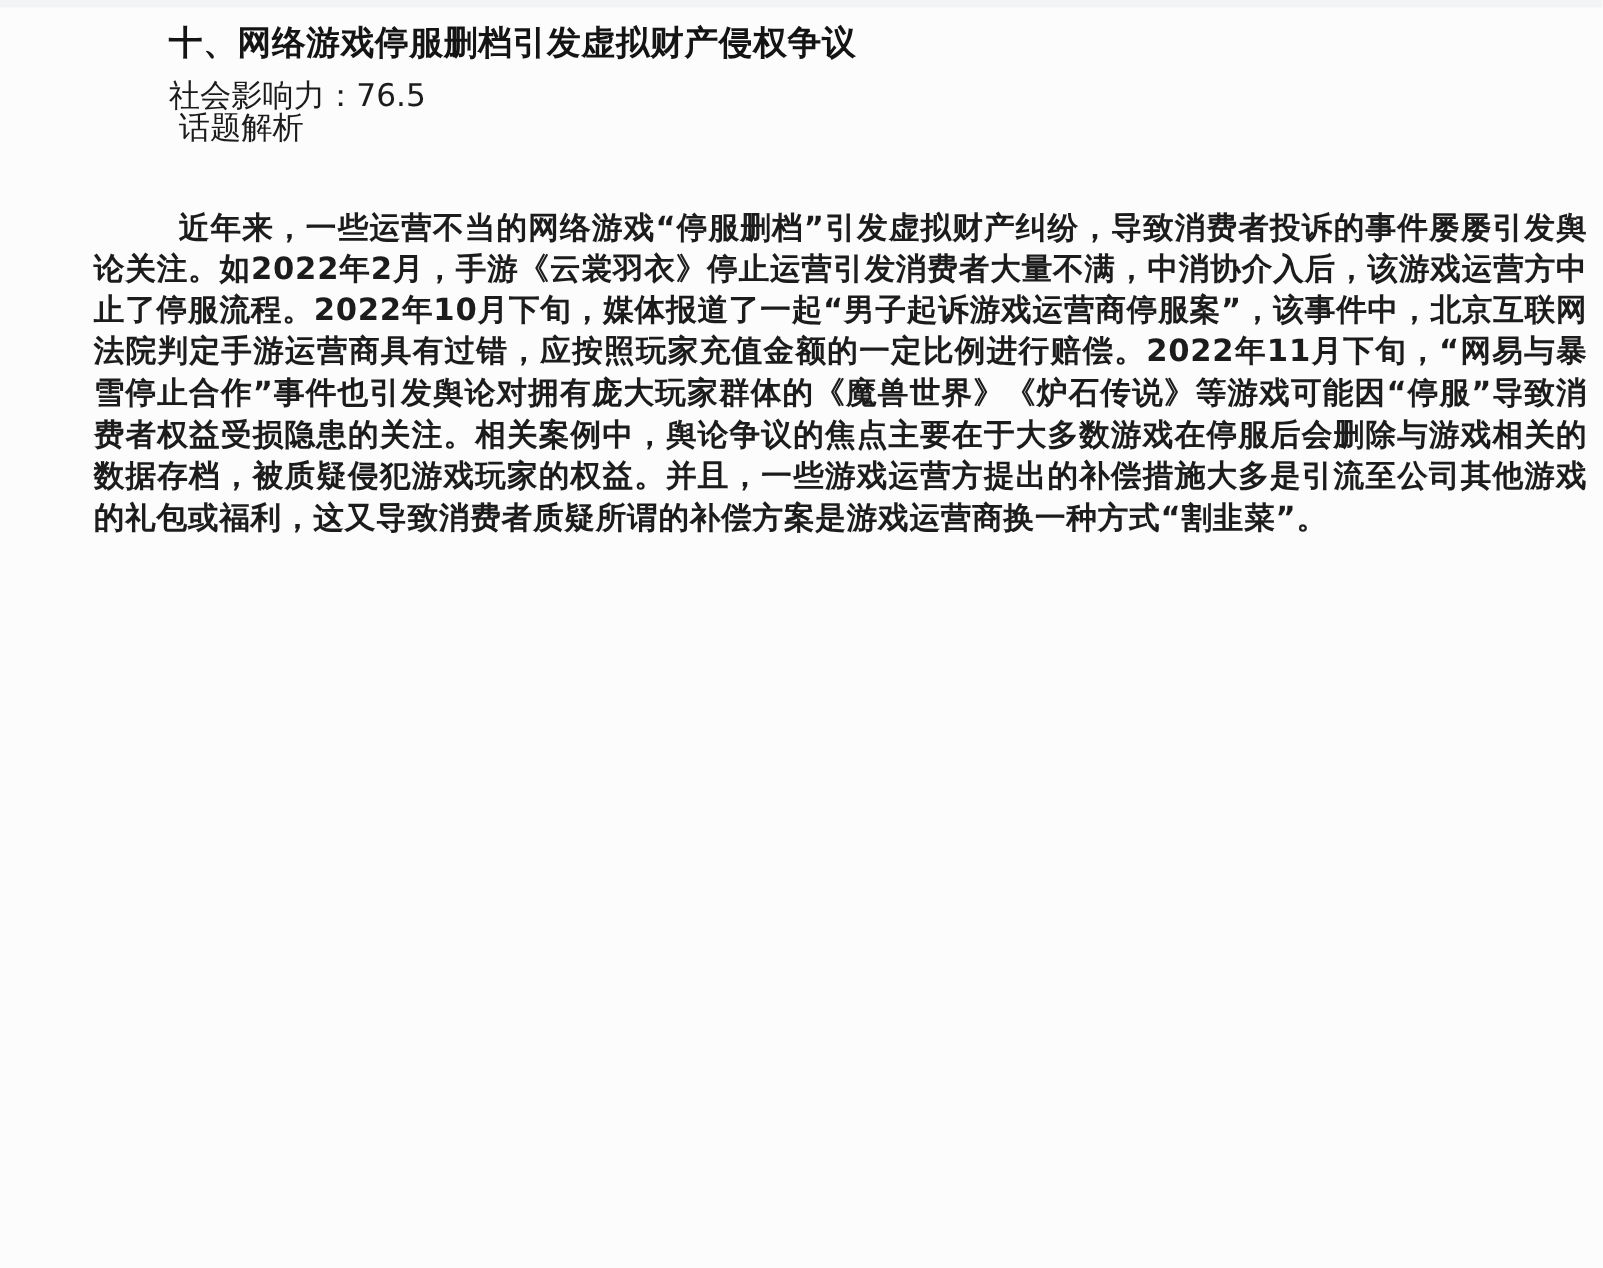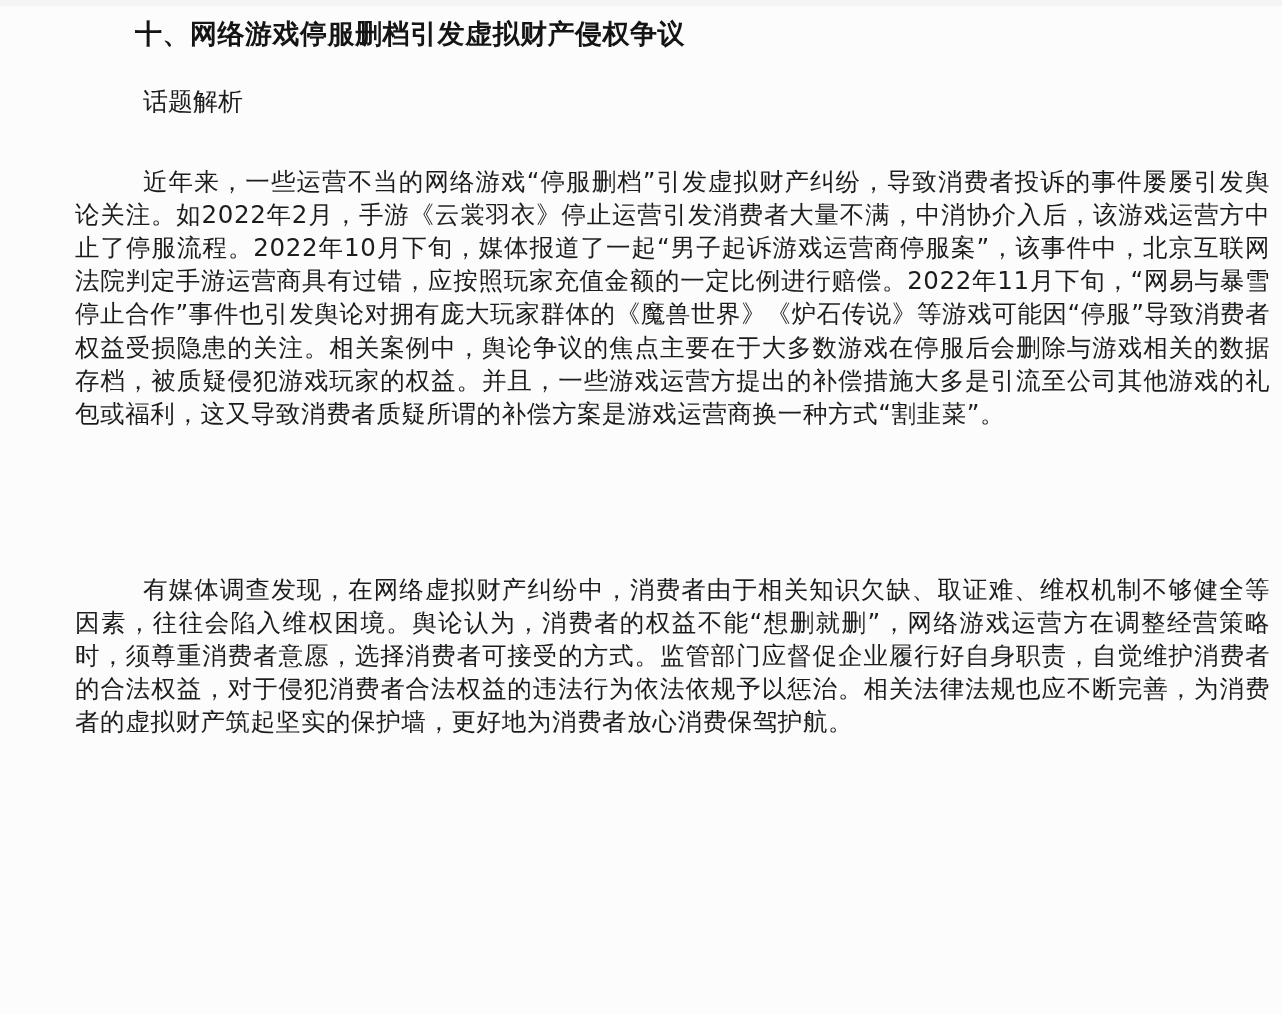--- a/index.html
+++ b/index.html
@@ -53,31 +53,32 @@
     }
     .para {
       position: absolute;
       left: 75px;
       width: 1195px;
       font-size: 24.5px;
       line-height: 33.2px;
       letter-spacing: 0.6px;
       text-align: justify;
       text-indent: 68px;
+      font-weight: bold;
     }
     .para.p1 { top: 140px; }
     .para.p2 { top: 548px; }
     .para.note {
       top: 833px;
       text-indent: 0;
     }
   </style>
 </head>
 <body>
 
 <div class="top-edge"></div>
 
 <div class="doc">
   <div class="title">十、网络游戏停服删档引发虚拟财产侵权争议</div>
+  <div class="impact">社会影响力：76.5</div>
   <div class="subhead">话题解析</div>
   <p class="para p1">近年来，一些运营不当的网络游戏“停服删档”引发虚拟财产纠纷，导致消费者投诉的事件屡屡引发舆论关注。如2022年2月，手游《云裳羽衣》停止运营引发消费者大量不满，中消协介入后，该游戏运营方中止了停服流程。2022年10月下旬，媒体报道了一起“男子起诉游戏运营商停服案”，该事件中，北京互联网法院判定手游运营商具有过错，应按照玩家充值金额的一定比例进行赔偿。2022年11月下旬，“网易与暴雪停止合作”事件也引发舆论对拥有庞大玩家群体的《魔兽世界》《炉石传说》等游戏可能因“停服”导致消费者权益受损隐患的关注。相关案例中，舆论争议的焦点主要在于大多数游戏在停服后会删除与游戏相关的数据存档，被质疑侵犯游戏玩家的权益。并且，一些游戏运营方提出的补偿措施大多是引流至公司其他游戏的礼包或福利，这又导致消费者质疑所谓的补偿方案是游戏运营商换一种方式“割韭菜”。</p>
-  <p class="para p2">有媒体调查发现，在网络虚拟财产纠纷中，消费者由于相关知识欠缺、取证难、维权机制不够健全等因素，往往会陷入维权困境。舆论认为，消费者的权益不能“想删就删”，网络游戏运营方在调整经营策略时，须尊重消费者意愿，选择消费者可接受的方式。监管部门应督促企业履行好自身职责，自觉维护消费者的合法权益，对于侵犯消费者合法权益的违法行为依法依规予以惩治。相关法律法规也应不断完善，为消费者的虚拟财产筑起坚实的保护墙，更好地为消费者放心消费保驾护航。</p>
 </div>
 
 </body></html>

